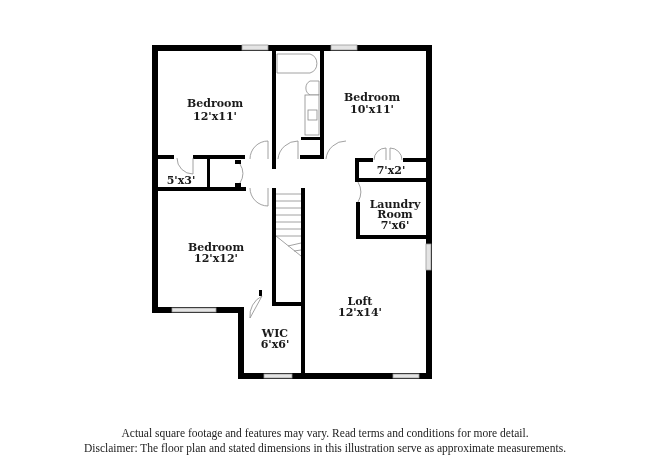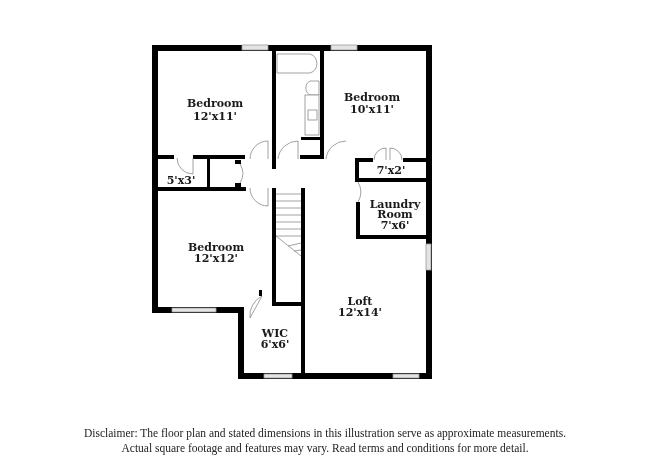--- a/index.html
+++ b/index.html
@@ -123,15 +123,15 @@
 
     <text class="lbl" x="360" y="305"><tspan>Loft</tspan></text>
     <text class="lbl" x="360" y="316"><tspan>12'x14'</tspan></text>
 
     <text class="lbl" x="275" y="337"><tspan>WIC</tspan></text>
     <text class="lbl" x="275" y="348"><tspan>6'x6'</tspan></text>
   </g>
 </svg>
 
 <div class="disclaimer">
+  <div>Actual square footage and features may vary. Read terms and conditions for more detail.</div>
   <div>Disclaimer: The floor plan and stated dimensions in this illustration serve as approximate measurements.</div>
-  <div>Actual square footage and features may vary. Read terms and conditions for more detail.</div>
 </div>
 
 </body></html>

